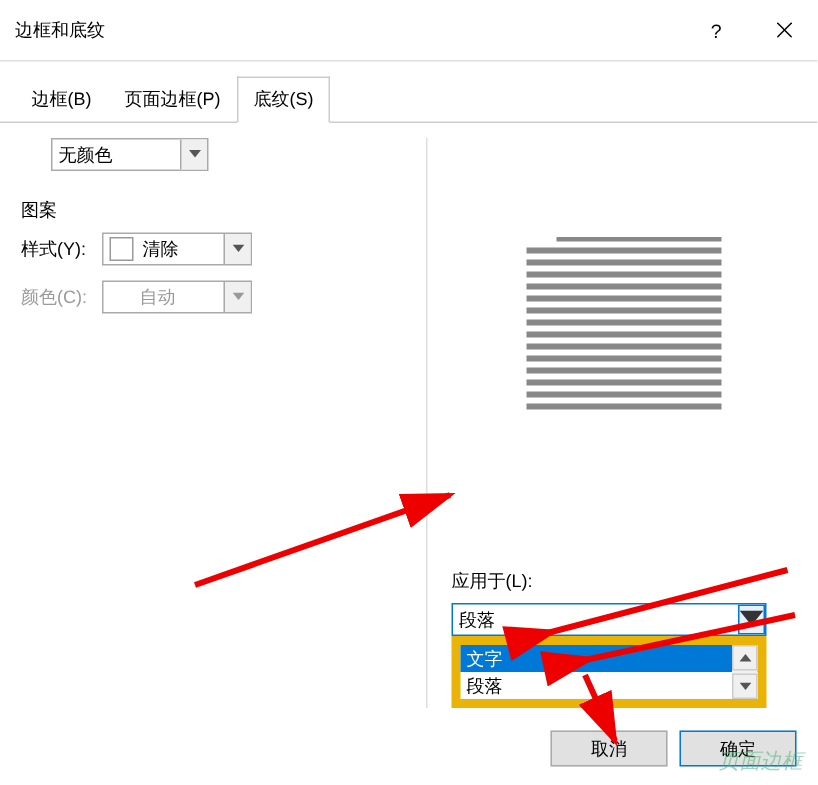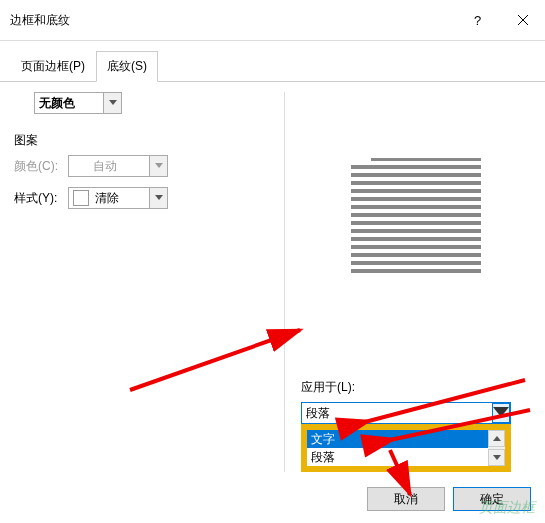--- a/index.html
+++ b/index.html
@@ -16,21 +16,21 @@
 
 .content { display: flex; padding: 10px 14px 10px 14px; height: 400px; }
 .left { width: 270px; padding-right: 16px; }
 .right { flex: 1; border-left: 1px solid #ddd; padding-left: 16px; position: relative; }
 
 .section-label { font-size: 12px; margin-bottom: 6px; margin-top: 4px; }
 .field-row { display: flex; align-items: center; margin-bottom: 10px; font-size: 12px; }
 .field-label { width: 54px; }
 
 .dropdown { border: 1px solid #aaa; height: 22px; display: flex; align-items: center; padding: 0 4px; font-size: 12px; background: #fff; position: relative; }
-.dropdown.small { width: 88px; margin-left: 20px; font-weight: bold; }
+.dropdown.small { width: 105px; margin-left: 20px; }
 .dropdown.med { width: 100px; }
 .dropdown .dd-btn { position: absolute; right: 0; top: 0; bottom: 0; width: 18px; border-left: 1px solid #aaa; display: flex; align-items: center; justify-content: center; background: #f0f0f0; }
 .dropdown .dd-btn svg { width: 8px; height: 6px; }
 
 .swatch { width: 16px; height: 16px; border: 1px solid #999; margin-right: 6px; background: #fff; }
 
 .preview-box { height: 250px; display: flex; align-items: center; justify-content: center; }
 .para-preview { width: 130px; }
 .para-preview .line-short { height: 3px; background: #888; margin-bottom: 4px; width: 85%; margin-left: auto; }
 .para-preview .line { height: 4px; background: #888; margin-bottom: 4px; }
@@ -66,57 +66,58 @@
   </div>
   <div class="btn">
     <svg viewBox="0 0 10 10">
         <line x1="0" y1="0" x2="10" y2="10" stroke="#000" stroke-width="1"></line>
         <line x1="10" y1="0" x2="0" y2="10" stroke="#000" stroke-width="1"></line>
       </svg>
   </div>
 </div>
 
 <div class="tabs">
+  <div class="tab">边框(B)</div>
   <div class="tab">页面边框(P)</div>
   <div class="tab active">底纹(S)</div>
 </div>
 
 <div class="content">
   <div class="left">
     <div class="dropdown small">
       <span>无颜色</span>
       <div class="dd-btn">
         <svg viewBox="0 0 8 6">
             <polygon points="0,0 8,0 4,5" fill="#555"></polygon>
           </svg>
       </div>
     </div>
 
     <div class="section-label" style="margin-top:18px">图案</div>
 
     <div class="field-row">
-      <div class="field-label" style="color:#9a9a9a">颜色(C):</div>
-      <div class="dropdown med" style="color:#9a9a9a">
-        <span style="padding-left:20px">自动</span>
-        <div class="dd-btn">
-          <svg viewBox="0 0 8 6">
-              <polygon points="0,0 8,0 4,5" fill="#999"></polygon>
-            </svg>
-        </div>
-      </div>
-    </div>
-
-    <div class="field-row">
       <div class="field-label">样式(Y):</div>
       <div class="dropdown med">
         <span class="swatch"></span>
         <span>清除</span>
         <div class="dd-btn">
           <svg viewBox="0 0 8 6">
               <polygon points="0,0 8,0 4,5" fill="#555"></polygon>
+            </svg>
+        </div>
+      </div>
+    </div>
+
+    <div class="field-row">
+      <div class="field-label" style="color:#9a9a9a">颜色(C):</div>
+      <div class="dropdown med" style="color:#9a9a9a">
+        <span style="padding-left:20px">自动</span>
+        <div class="dd-btn">
+          <svg viewBox="0 0 8 6">
+              <polygon points="0,0 8,0 4,5" fill="#999"></polygon>
             </svg>
         </div>
       </div>
     </div>
   </div>
 
   <div class="right">
     <div class="preview-box">
       <div class="para-preview">
         <div class="line-short"></div>

